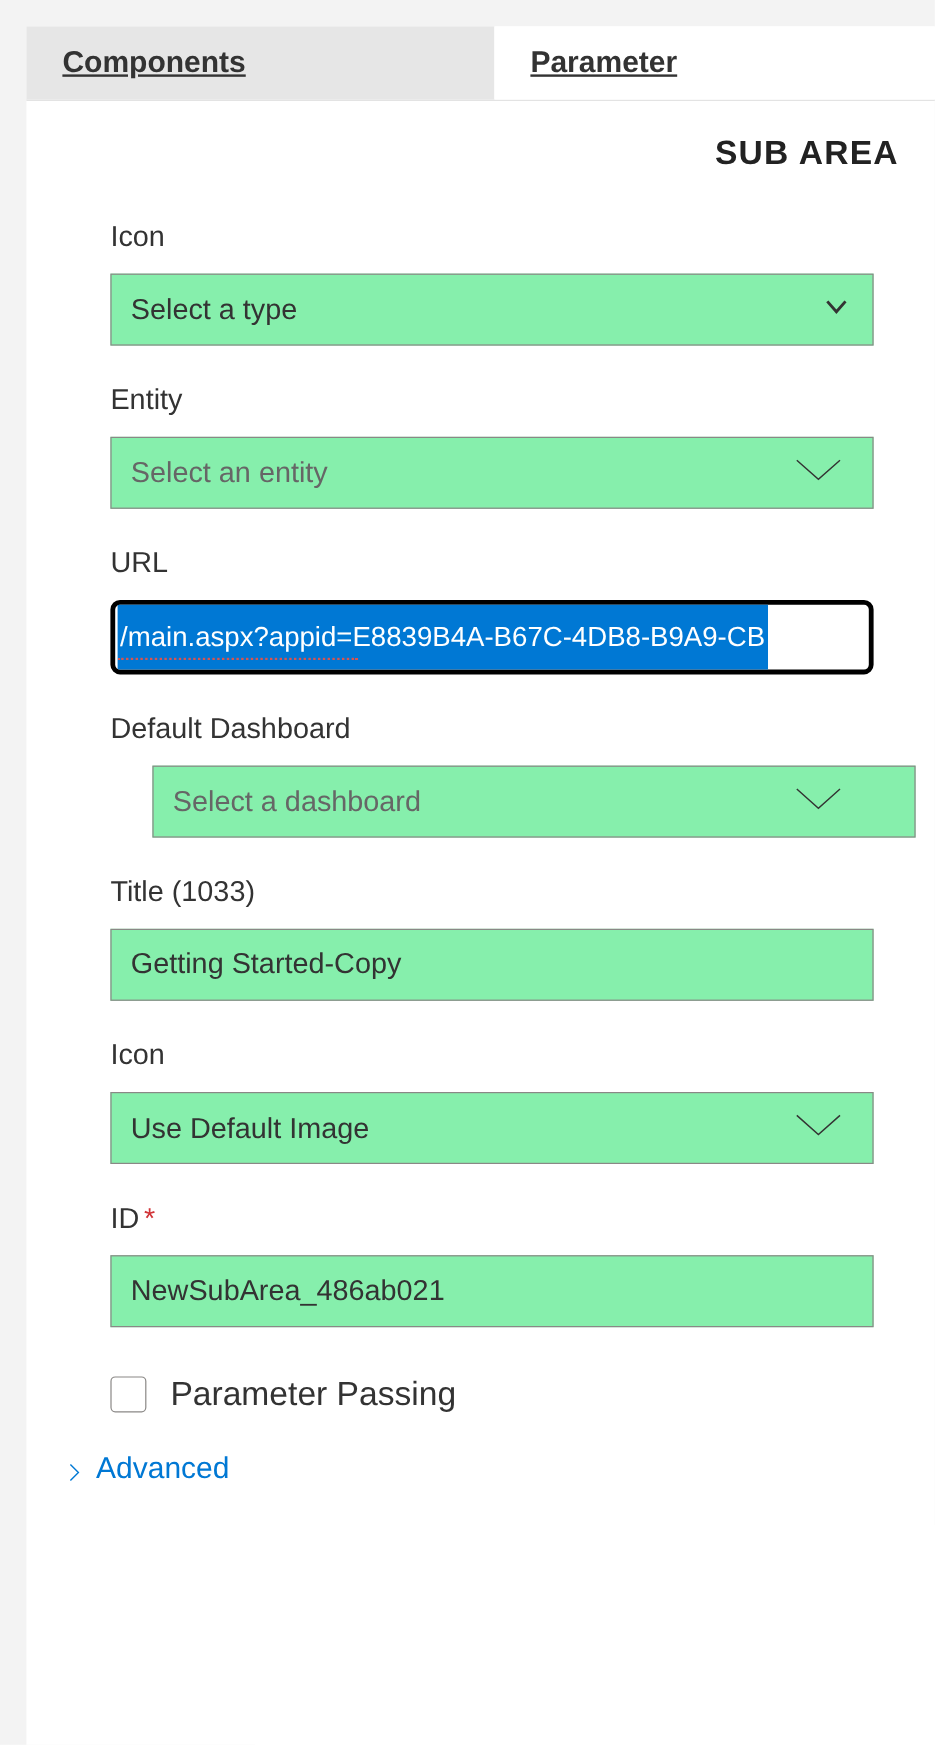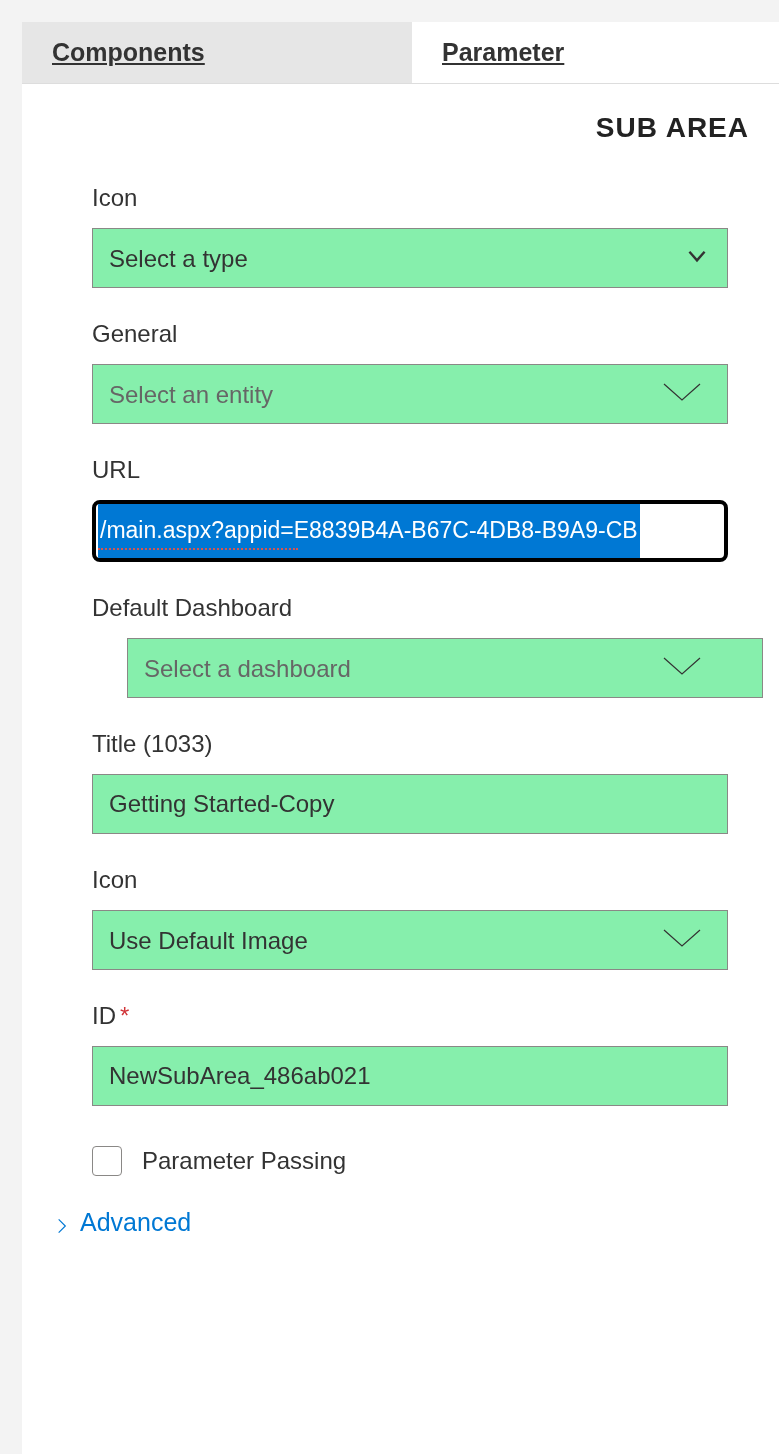--- a/index.html
+++ b/index.html
@@ -163,21 +163,21 @@
   }
   .chk {
     width: 30px;
     height: 30px;
     border: 1px solid #8a8886;
     border-radius: 4px;
     background: #fff;
     cursor: pointer;
   }
   .chk-label {
-    font-size: 24px;
+    font-size: 28px;
     color: #333;
   }
 </style>
 </head>
 <body>
 
 <div class="panel">
 
   <div class="tabs">
     <div class="tab tab-inactive">Components</div>
@@ -196,21 +196,21 @@
           <div class="ctrl" style="line-height:60px;">Select a type</div>
           <span class="select-chevron-light">
             <svg viewBox="0 0 24 24" width="26" height="26" fill="none" stroke="#333" stroke-width="2.2">
               <polyline points="5,8 12,16 19,8"></polyline>
             </svg>
           </span>
         </div>
       </div>
 
       <div class="field">
-        <label class="field-label">General</label>
+        <label class="field-label">Entity</label>
         <div class="select-wrap">
           <div class="ctrl ctrl-placeholder" style="line-height:60px;">Select an entity</div>
           <span class="select-chevron-thin">
             <svg viewBox="0 0 40 24" width="40" height="24" fill="none" stroke="#333" stroke-width="1.2">
               <polyline points="2,4 20,20 38,4"></polyline>
             </svg>
           </span>
         </div>
       </div>
 

